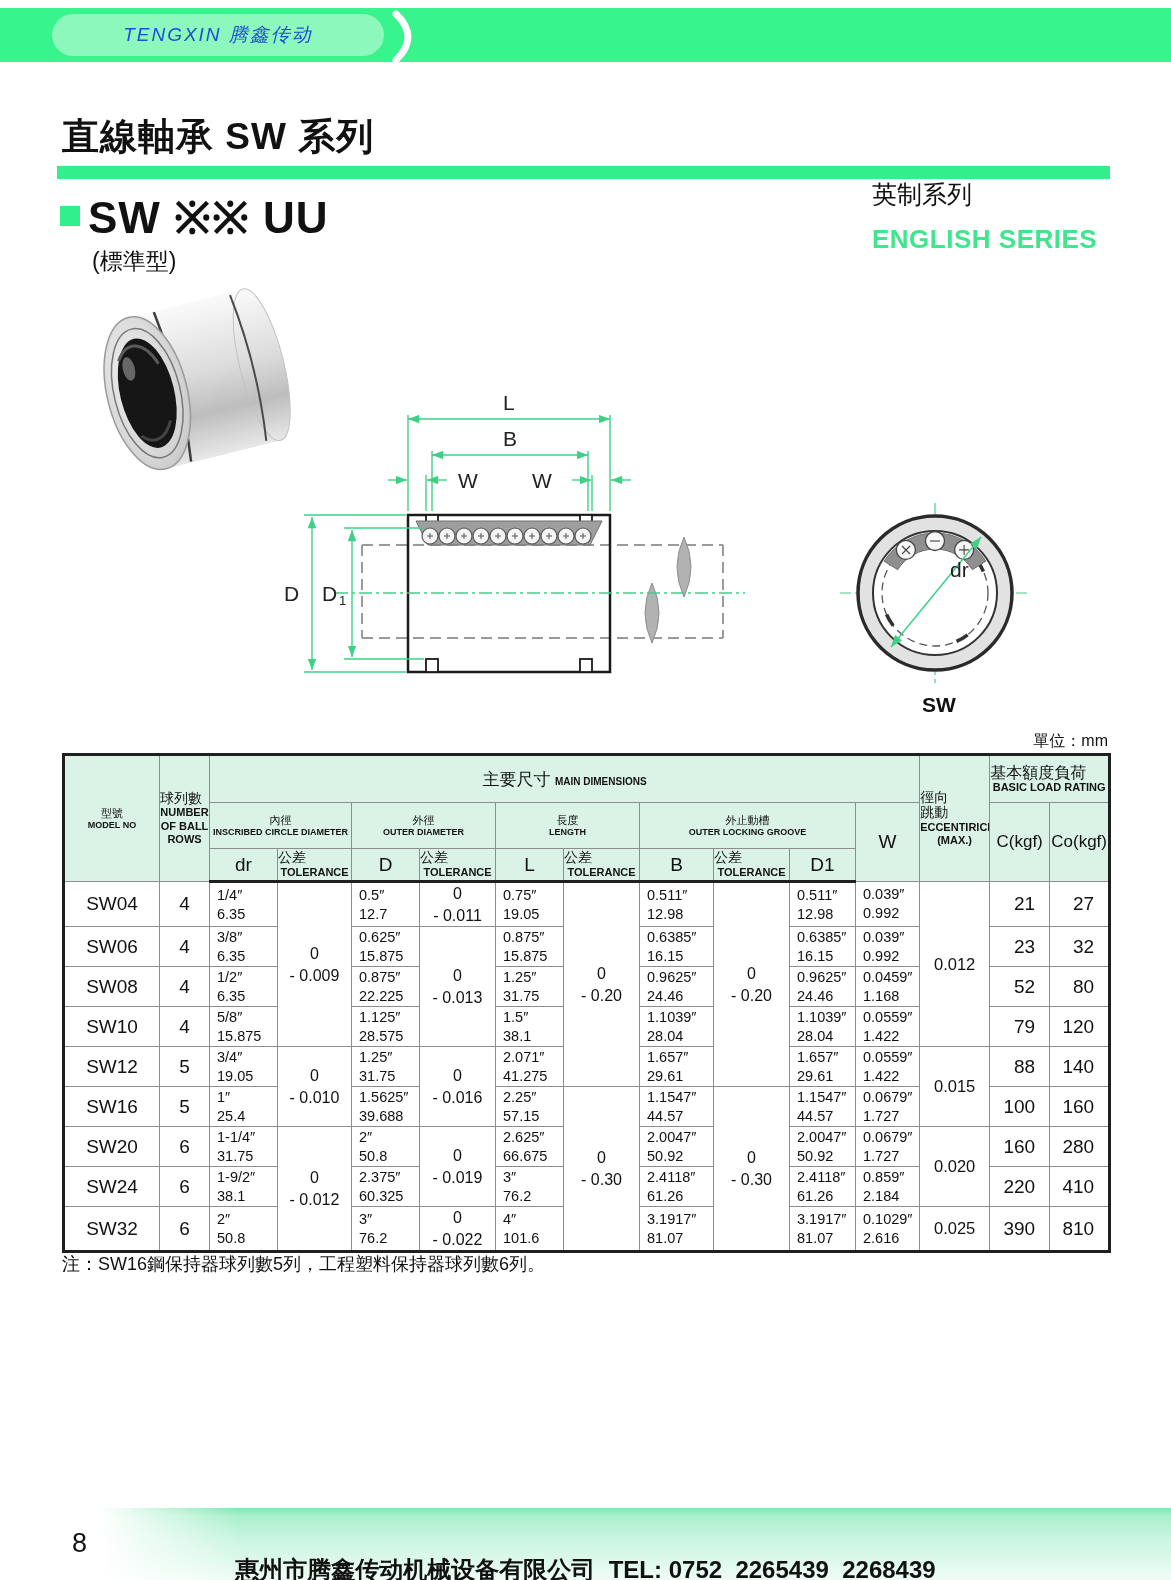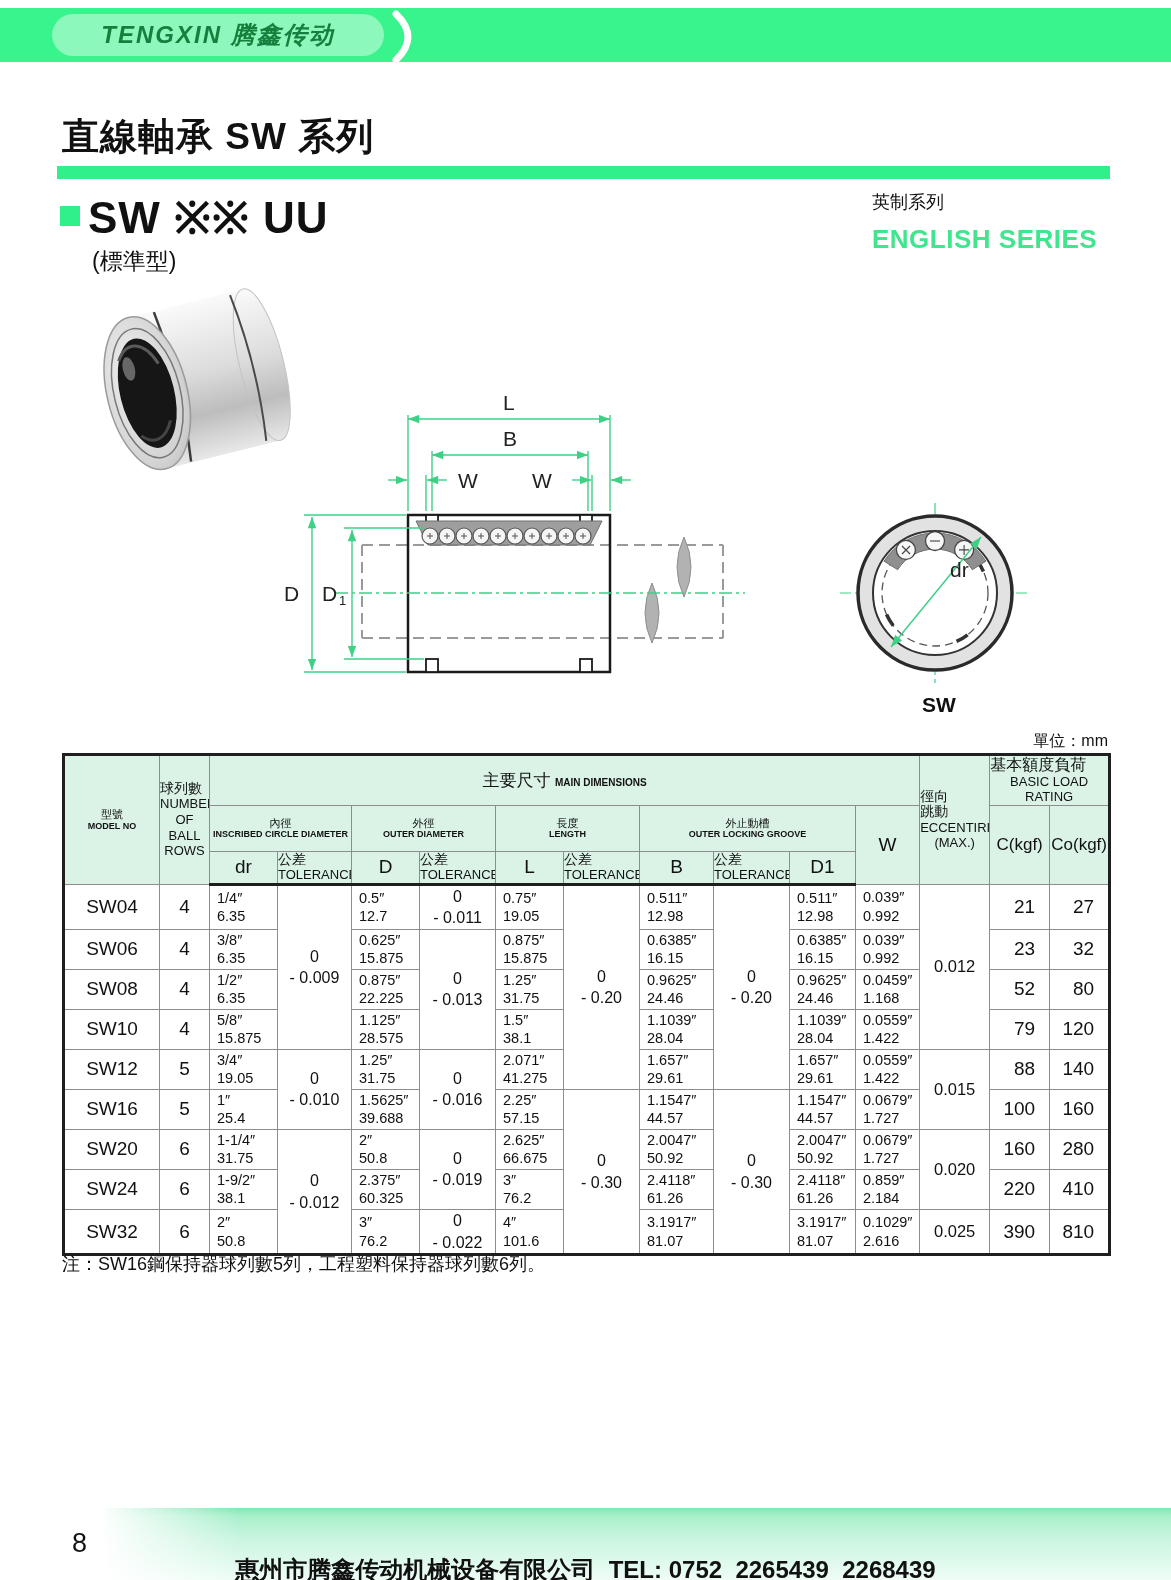--- a/index.html
+++ b/index.html
@@ -2,44 +2,44 @@
 <html><head>
 <meta charset="utf-8">
 <style>
   html,body{margin:0;padding:0;background:#fff;}
   .page{position:relative;width:1171px;height:1580px;background:#fff;overflow:hidden;
         font-family:"Liberation Sans",sans-serif;color:#111;}
   
   .topband{position:absolute;left:0;top:8px;width:100%;height:54px;background:#38f48c;}
   .logo-pill{position:absolute;left:52px;top:6px;width:332px;height:42px;background:#8df8bc;
              border-radius:24px;display:flex;align-items:center;justify-content:center;}
-  .logo-text{color:#15803d;font-weight:700;font-style:italic;font-size:24px;letter-spacing:2px;white-space:nowrap;}
+  .logo-text{color:#1d4ed8;font-weight:400;font-style:italic;font-size:19px;letter-spacing:2px;white-space:nowrap;}
   .paren{position:absolute;left:390px;top:2px;}
   
   .title{position:absolute;left:62px;top:112px;font-size:37px;font-weight:bold;letter-spacing:1px;}
   .greenbar{position:absolute;left:57px;top:166px;width:1053px;height:13px;background:#2ff08a;}
   .model-square{position:absolute;left:60px;top:206px;width:20px;height:20px;background:#2ff08a;}
   .model-heading{position:absolute;left:88px;top:186px;font-size:44px;font-weight:bold;letter-spacing:1px;}
   .model-sub{position:absolute;left:92px;top:246px;font-size:23px;}
-  .series-cn{position:absolute;left:872px;top:190px;font-size:18px;}
+  .series-cn{position:absolute;left:872px;top:178px;font-size:25px;}
   .series-en{position:absolute;left:872px;top:224px;font-size:26px;font-weight:bold;color:#3fe68e;letter-spacing:0.5px;}
   .units{position:absolute;right:63px;top:731px;font-size:16px;}
   
   .tblwrap{position:absolute;left:62px;top:753px;}
   table.tbl{border-collapse:collapse;border:3px solid #1f1f1f;table-layout:fixed;width:1046px;color:#111;}
   .tbl th,.tbl td{border:1px solid #8d8d8d;padding:0;vertical-align:middle;overflow:hidden;}
   .tbl th{background:#daf3e6;font-weight:normal;}
   .tbl tr.hr3 th{border-bottom:3px solid #1f1f1f;}
   .hr1{height:48px;} .hr2{height:46px;} .hr3{height:33px;} .dr{height:40px;}
   th .hcn{display:block;font-size:11px;line-height:1.15;text-align:center;}
   th .hen{display:block;font-size:9px;font-weight:bold;line-height:1.15;text-align:center;}
   th .hcn-i{font-size:17px;} th .hen-i{font-size:10px;font-weight:bold;}
   th .hsym{font-size:19px;} 
   th .hcn-s{display:block;font-size:14px;line-height:1.1;text-align:left;}
-  th .hen-s{display:block;font-size:13px;font-weight:normal;line-height:1.2;text-align:center;}
+  th .hen-s{display:block;font-size:11px;font-weight:bold;line-height:1.2;text-align:center;}
   td.c-model{font-size:19px;text-align:center;background:#fff;}
   td.c-num{font-size:19px;text-align:center;background:#fff;}
   td.c-val{background:#fff;}
   td.c-val span{display:block;text-align:left;padding-left:7px;font-size:14.5px;line-height:1.3;}
   td.c-tol{background:#fff;text-align:center;font-size:16px;}
   td.c-tol span{display:block;line-height:1.35;}
   td.c-ecc{background:#fff;text-align:center;font-size:16.5px;}
   td.c-load{background:#fff;font-size:19px;text-align:right;padding-right:14px;}
   .note{position:absolute;left:62px;top:1252px;font-size:18px;}
   

